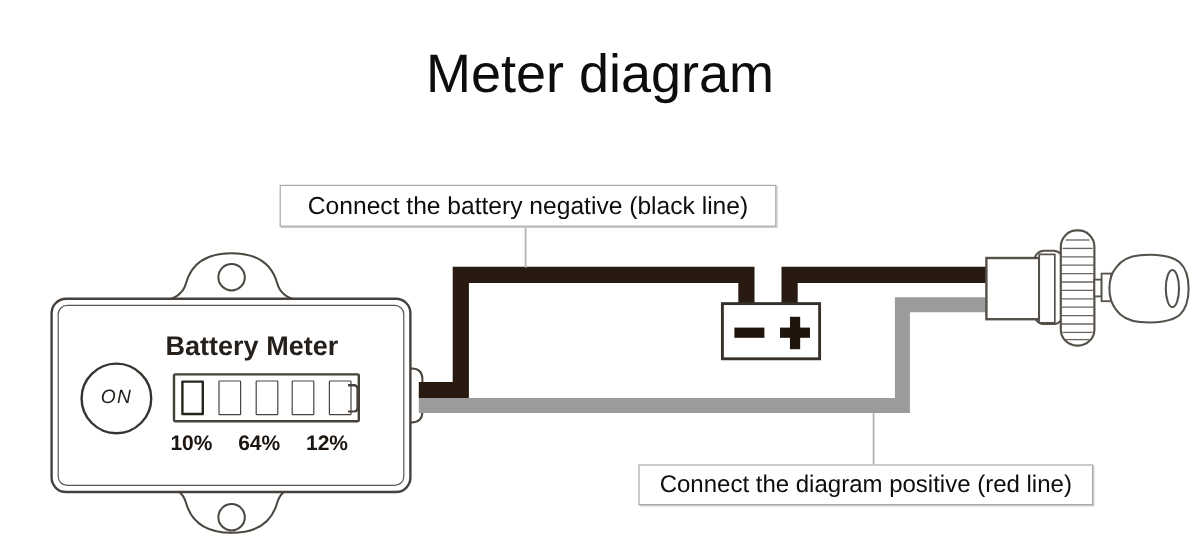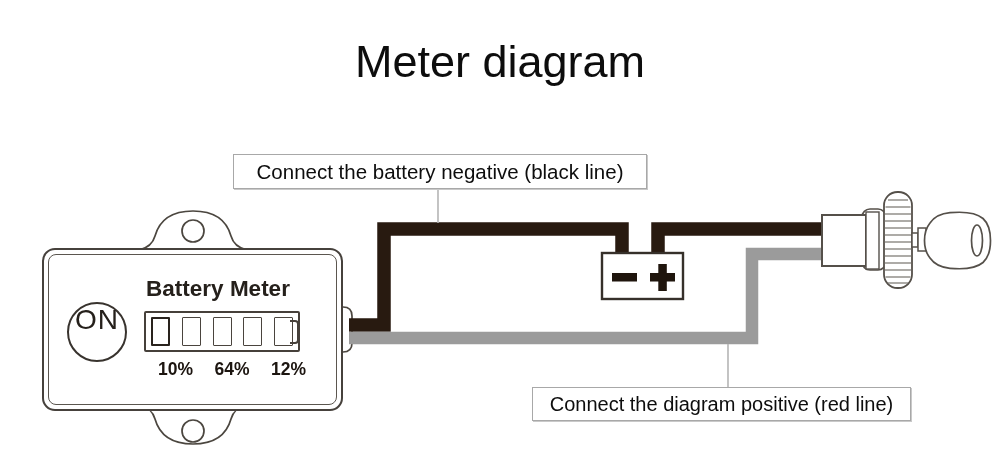--- a/index.html
+++ b/index.html
@@ -27,45 +27,45 @@
   
   .meter-body{
     left:42px;top:248px;width:297px;height:159px;
     background:#fff;border:2px solid #46413c;border-radius:13px;z-index:2;
   }
   .meter-inner{
     position:absolute;left:4px;top:4px;right:4px;bottom:4px;
     border:1.3px solid #5b564f;border-radius:8px;
   }
   .meter-title{
-    position:absolute;left:94px;top:26px;width:160px;text-align:center;
+    position:absolute;left:94px;top:26px;width:160px;text-align:left;
     font-size:22.5px;font-weight:bold;color:#25201b;letter-spacing:0px;
   }
   .on-button{
     position:absolute;left:23px;top:52px;width:56px;height:56px;
     border:2.2px solid #38332e;border-radius:50%;
-    display:flex;align-items:flex-start;justify-content:center;
-    font-size:28px;color:#25201b;letter-spacing:1px;
+    display:flex;align-items:center;justify-content:center;
+    font-size:16px;color:#25201b;letter-spacing:1px;font-style:italic;
   }
   .gauge{
     position:absolute;left:100px;top:61px;width:142px;height:37px;
     border:2px solid #46403a;border-radius:2px;
     display:flex;align-items:center;justify-content:space-between;
     padding:0 5px;box-sizing:content-box;
   }
   .gauge-tab{
     position:absolute;left:246px;top:70px;width:7px;height:20px;
     border:2px solid #46403a;border-left:none;border-radius:0 4px 4px 0;
   }
   .segment{width:19px;height:29px;border:1.5px solid #4a443e;border-radius:1px;background:#fff;box-sizing:border-box;}
   .segment.first{border:2.5px solid #29231d;}
   .scale-row{
     position:absolute;left:98px;top:109px;width:148px;
     display:flex;justify-content:space-between;
-    font-size:17.5px;font-weight:bold;color:#1c1510;margin-left:16px;
+    font-size:17.5px;font-weight:bold;color:#1c1510;
   }
 </style>
 </head>
 <body>
 
 <svg id="diagram-svg" width="1000" height="462" viewBox="0 0 1000 462">
 
   <g>
     <path d="M 139 250 Q 152 247 155 236 Q 162 211 193 211 Q 224 211 231 236 Q 234 247 247 250 Z" fill="#fff" stroke="#4b463f" stroke-width="1.7"></path>
     <circle cx="193" cy="231" r="11" fill="#fff" stroke="#4b463f" stroke-width="1.7"></circle>

